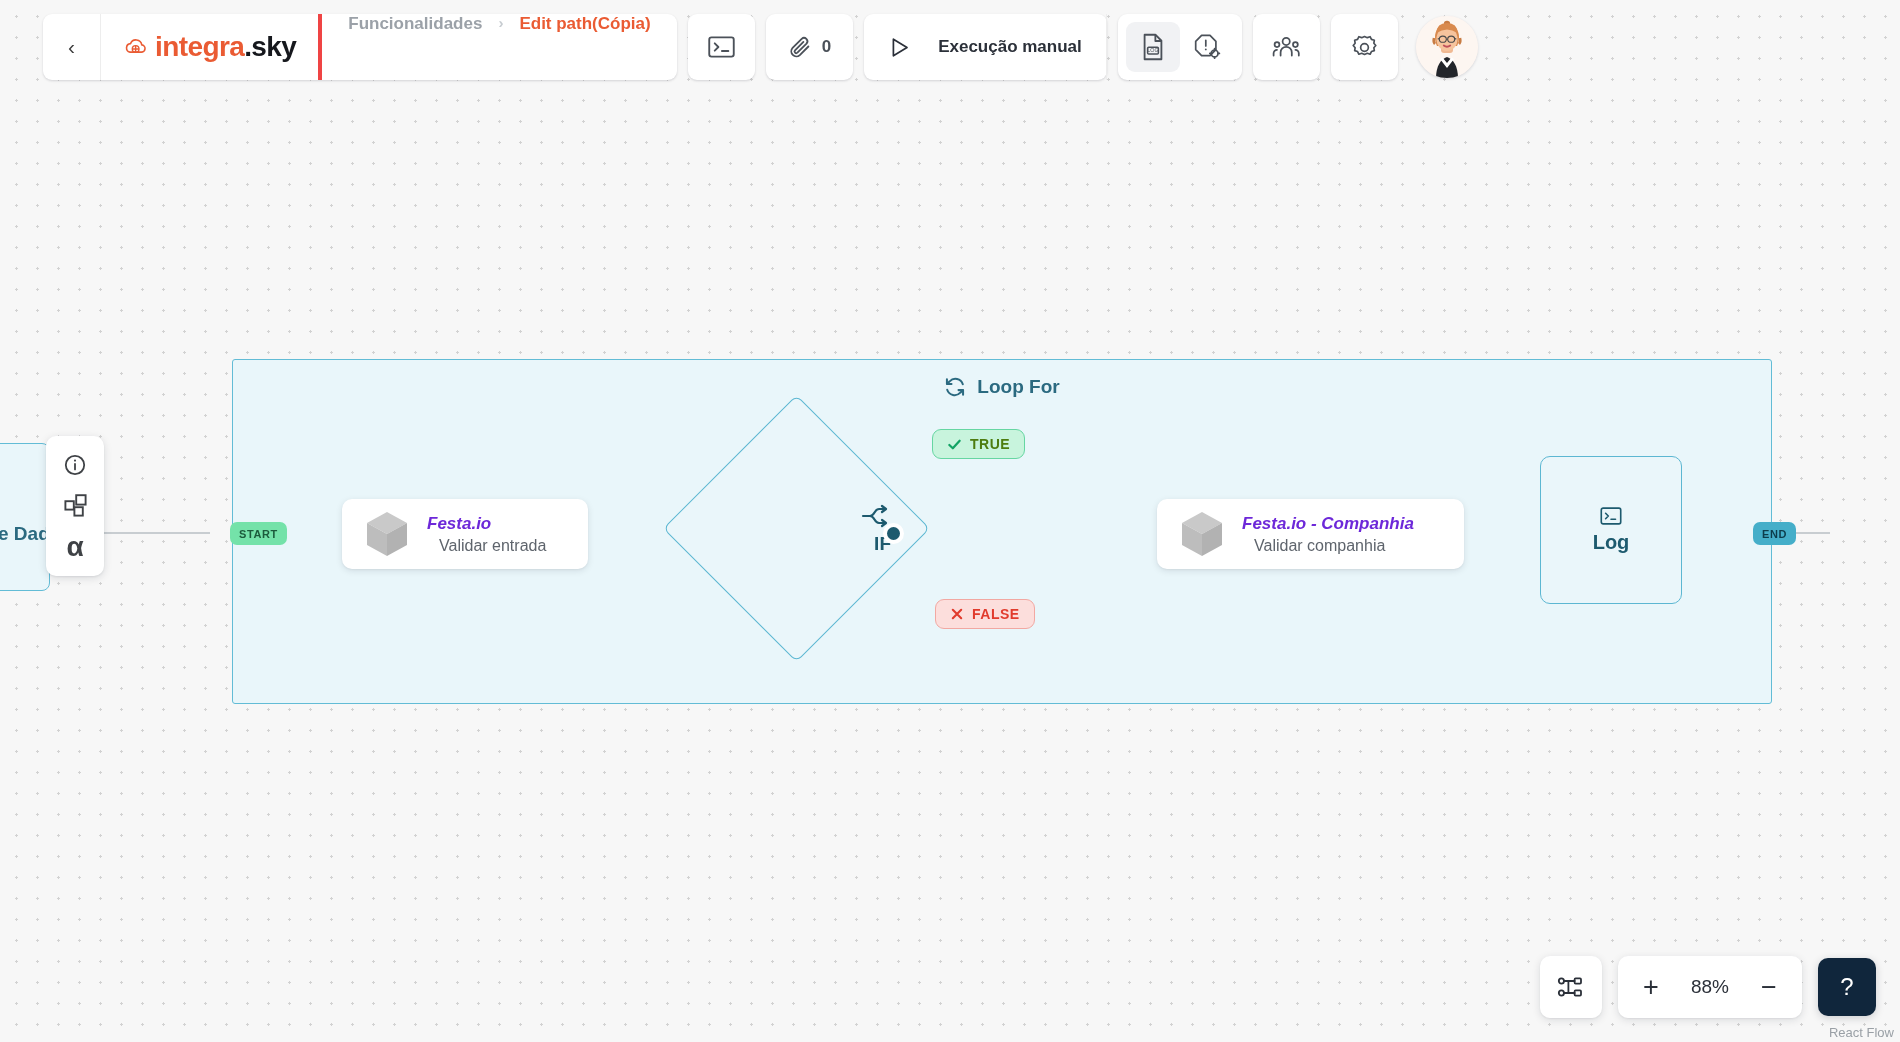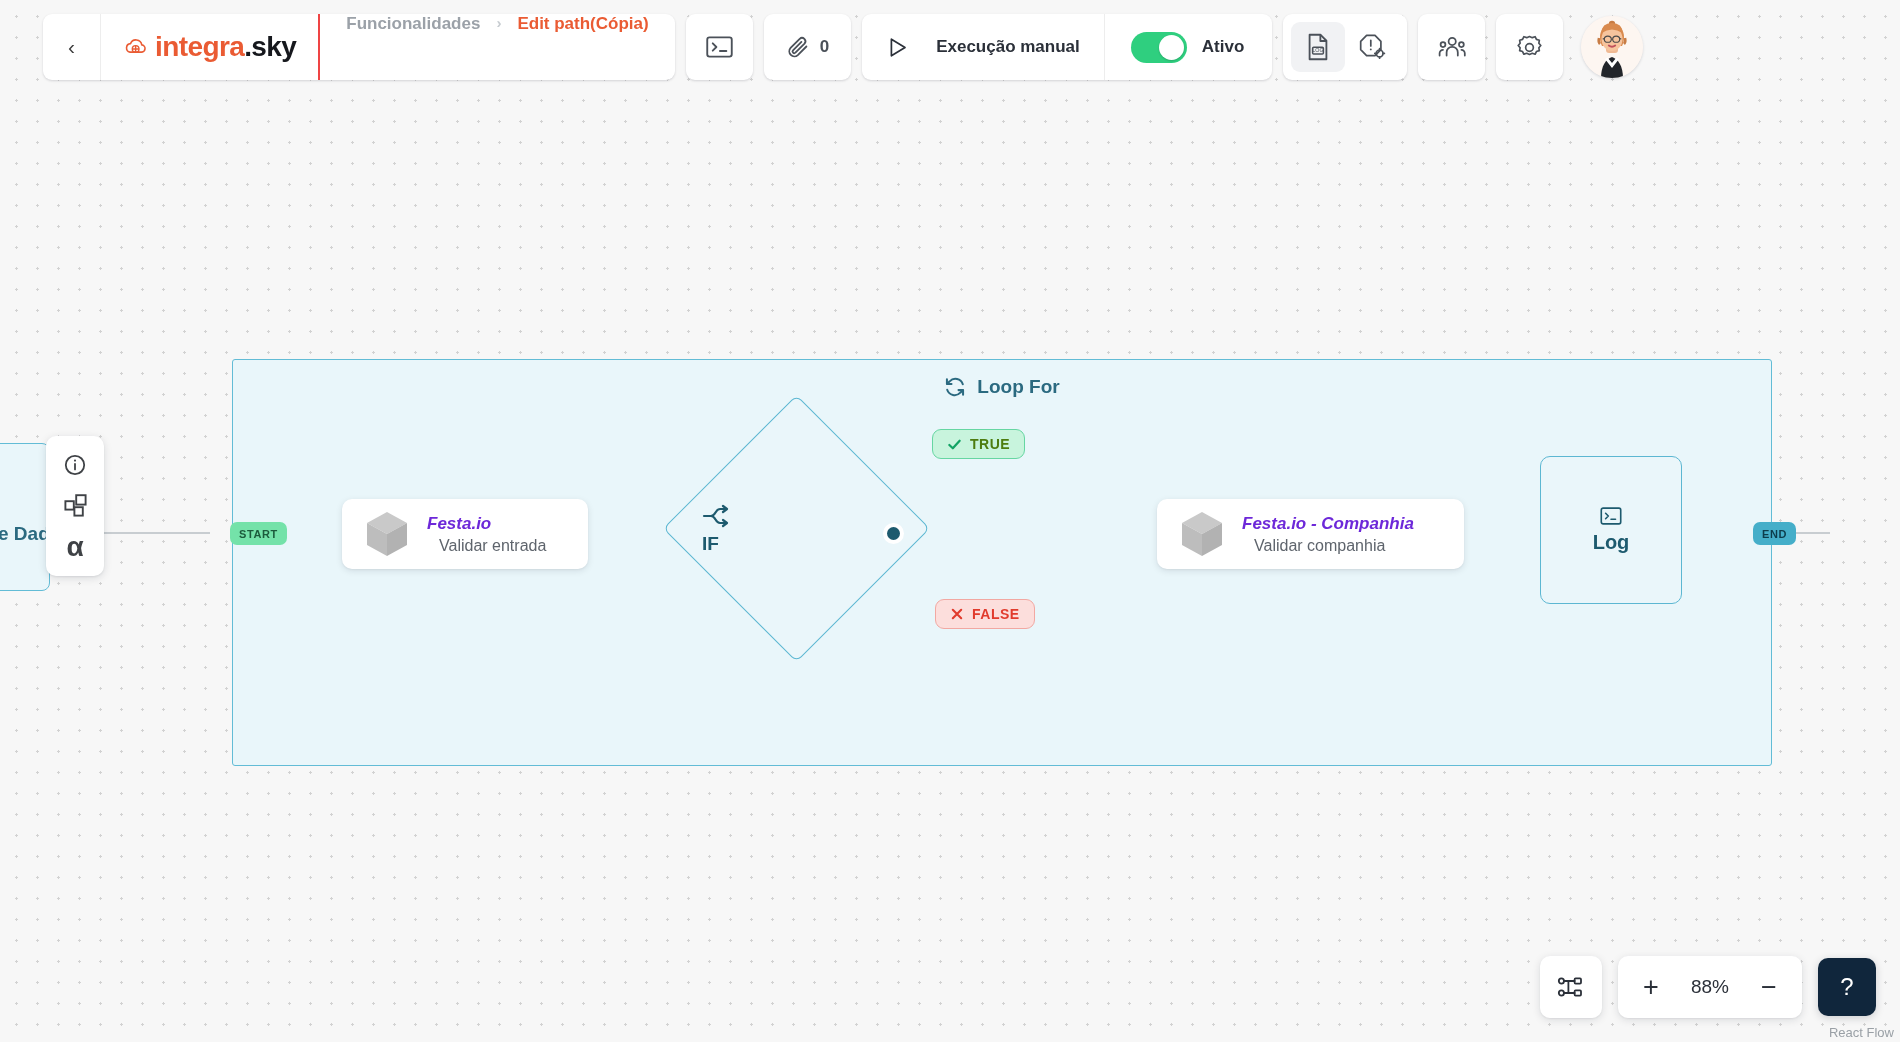--- a/index.html
+++ b/index.html
@@ -42,21 +42,21 @@
   .card-title { padding: 0 0 0 0; }
   .back-btn {
     width: 58px; height: 66px;
     display: flex; align-items: center; justify-content: center;
     color: #3d3d3d; font-size: 21px; cursor: pointer;
     border-right: 1px solid #ededed;
   }
   .logo-wrap {
     display: flex; align-items: center; gap: 6px;
     padding: 0 22px; height: 66px;
-    border-right: 2px solid #ef4444;
+    border-right: 4px solid #ef4444;
   }
   .logo-icon { width: 26px; height: 26px; flex: 0 0 auto; }
   .logo-text {
     font-size: 28px; font-weight: 800; letter-spacing: -0.6px;
     white-space: nowrap;
   }
   .logo-text .orange { color: #ea5b33; }
   .logo-text .dark { color: #16181d; }
 
   .breadcrumb {
@@ -123,21 +123,21 @@
     box-shadow: 0 1px 3px rgba(16,24,40,.14);
   }
 
   
   .canvas { position: absolute; inset: 0; }
 
   
   .loop-group {
     position: absolute;
     left: 232px; top: 359px;
-    width: 1540px; height: 407px;
+    width: 1540px; height: 345px;
     background: #e9f6fa;
     border: 1px solid #62bcd6;
     border-radius: 3px;
   }
   .loop-title {
     position: absolute; top: 16px; left: 0; right: 0;
     display: flex; align-items: center; justify-content: center; gap: 11px;
     font-size: 19px; font-weight: 700; color: #2b6a80;
   }
 
@@ -221,21 +221,21 @@
   .diamond {
     position: absolute; inset: 0;
     background: #eaf6fa;
     border: 1px solid #5cb7d2;
     border-radius: 7px;
     transform: rotate(45deg);
   }
   .diamond-content {
     position: absolute; inset: 0;
     display: flex; flex-direction: column;
-    align-items: flex-start; justify-content: center; gap: 4px;
+    align-items: flex-end; justify-content: center; gap: 4px;
     color: #1d5a6e;
   }
   .diamond-label { font-size: 19px; font-weight: 700; color: #1d5a6e; }
 
   
   .log-node {
     position: absolute;
     left: 1540px; top: 456px;
     width: 142px; height: 148px;
     background: #eaf6fa;
@@ -507,26 +507,20 @@
     </div>
 
     <div class="hcard run-card">
       <div class="run-manual">
         <span>
           <svg width="20" height="21" viewBox="0 0 20 21" fill="none" stroke="#2b3039" stroke-width="1.7" stroke-linejoin="round">
             <path d="M3.4 2.2 L17 10.5 L3.4 18.8 Z"></path>
           </svg>
         </span>
         <span>Execução manual</span>
-      </div>
-      <div class="toggle-wrap">
-        <span class="toggle">
-            <span class="knob"></span>
-          </span>
-        <span class="toggle-label">Ativo</span>
       </div>
     </div>
 
     <div class="hcard logs-card">
       <div class="sq-btn active">
         <svg width="26" height="28" viewBox="0 0 24 26" fill="none" stroke="#4b5159" stroke-width="1.7" stroke-linejoin="round">
           <path d="M4.2 1.6 h10 l5.6 5.6 v17.2 h-15.6 z"></path>
           <path d="M14.2 1.6 v5.8 h5.6"></path>
           <rect x="7" y="13.2" width="10" height="6.4" rx="1" stroke-width="1.4"></rect>
           <text x="12" y="18" font-size="5" fill="#4b5159" stroke="none" text-anchor="middle" font-family="Liberation Sans, sans-serif">LOG</text>

